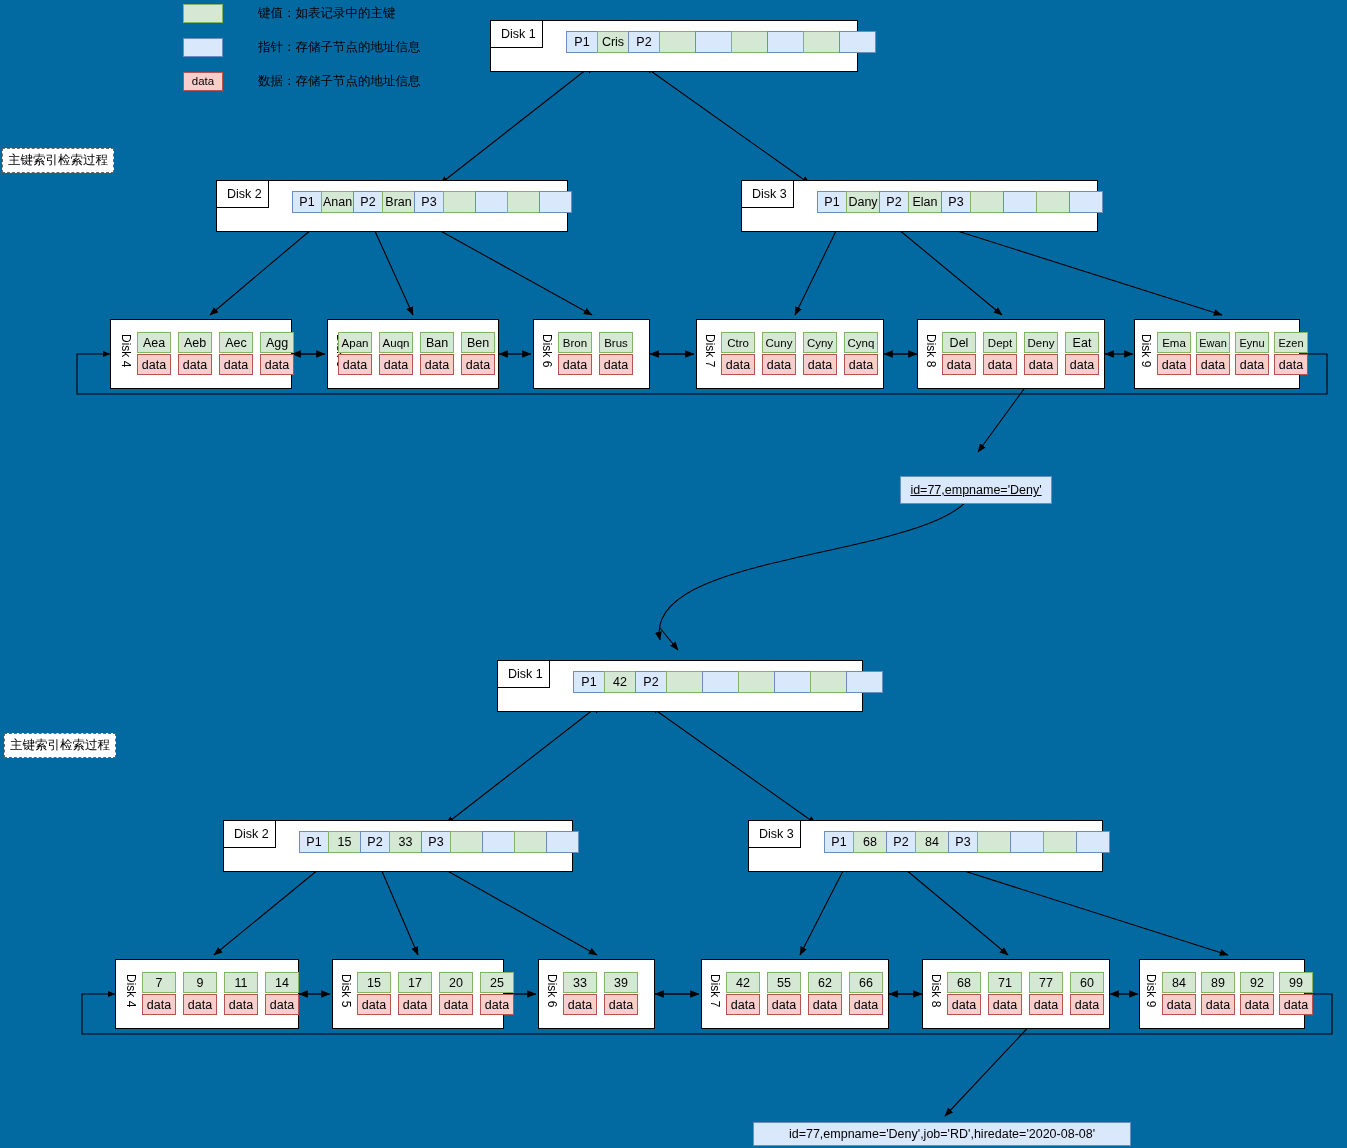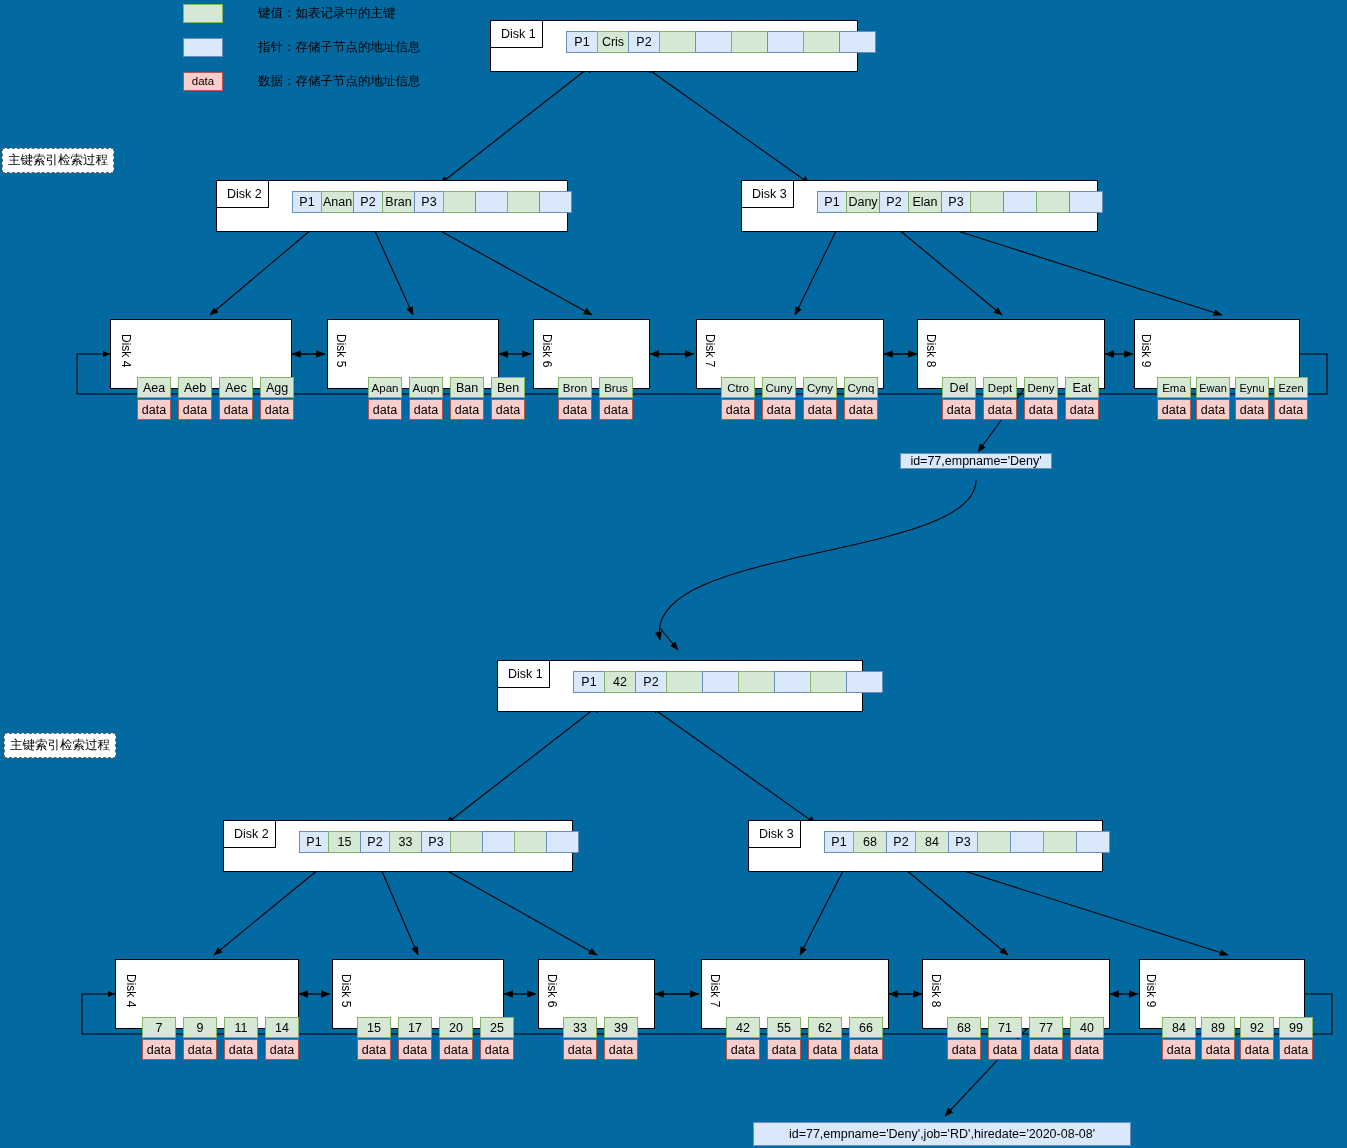--- a/index.html
+++ b/index.html
@@ -97,21 +97,21 @@
     color: #000;
     white-space: nowrap;
     transform: rotate(90deg);
     transform-origin: 0 0;
   }
   .leaf-cols {
     position: absolute;
     display: flex;
     gap: 7px;
   }
-  .leaf-col { display: flex; flex-direction: column; margin-top: 45px; }
+  .leaf-col { display: flex; flex-direction: column; }
   .lk {
     width: 34px; height: 21px;
     border: 1px solid #82b366;
     background: #d5e8d4;
     font-size: 12.5px; color: #000;
     display: flex; align-items: center; justify-content: center;
   }
   .ld {
     width: 34px; height: 21px;
     border: 1px solid #b85450;
@@ -312,21 +312,21 @@
       </div>
       <div class="leaf-col">
         <div class="lk">Agg</div>
         <div class="ld">data</div>
       </div>
     </div>
   </div>
 
   <div class="leaf" style="left:327px; top:319px; width:172px; height:70px;">
     <div class="leaf-label" style="left:20px; top:14px;">Disk 5</div>
-    <div class="leaf-cols" style="left:40px; top:12px;">
+    <div class="leaf-cols" style="left:10px; top:12px;">
       <div class="leaf-col">
         <div class="lk" style="font-size:11.5px;">Apan</div>
         <div class="ld">data</div>
       </div>
       <div class="leaf-col">
         <div class="lk" style="font-size:11.5px;">Auqn</div>
         <div class="ld">data</div>
       </div>
       <div class="leaf-col">
         <div class="lk">Ban</div>
@@ -412,21 +412,21 @@
         <div class="lk" style="font-size:11px;text-align:center;">Eynu</div>
         <div class="ld">data</div>
       </div>
       <div class="leaf-col">
         <div class="lk" style="font-size:11px;">Ezen</div>
         <div class="ld">data</div>
       </div>
     </div>
   </div>
 
-  <div class="callout" style="left:900px; top:453px; width:152px; height:16px;">id=77,empname='Deny'</div>
+  <div class="callout" style="left:900px; top:476px; width:152px; height:28px;text-decoration:underline;">id=77,empname='Deny'</div>
 
   <div class="abs node" style="left:497px; top:660px; width:366px; height:52px;">
     <div class="node-tab" style="width:52px;">Disk 1</div>
     <div class="cells" style="left:75px; top:10px;">
       <div class="cell" style="width:32px;">P1</div>
       <div class="cell key" style="width:32px;">42</div>
       <div class="cell" style="width:32px;">P2</div>
       <div class="cell key" style="width:37px;"></div>
       <div class="cell" style="width:37px;"></div>
       <div class="cell key" style="width:37px;"></div>
@@ -555,21 +555,21 @@
       </div>
       <div class="leaf-col">
         <div class="lk">71</div>
         <div class="ld">data</div>
       </div>
       <div class="leaf-col">
         <div class="lk">77</div>
         <div class="ld">data</div>
       </div>
       <div class="leaf-col">
-        <div class="lk">40</div>
+        <div class="lk">60</div>
         <div class="ld">data</div>
       </div>
     </div>
   </div>
 
   <div class="leaf" style="left:1139px; top:959px; width:166px; height:70px;">
     <div class="leaf-label" style="left:18px; top:14px;">Disk 9</div>
     <div class="leaf-cols" style="left:22px; top:12px; gap:5px;">
       <div class="leaf-col">
         <div class="lk">84</div>

